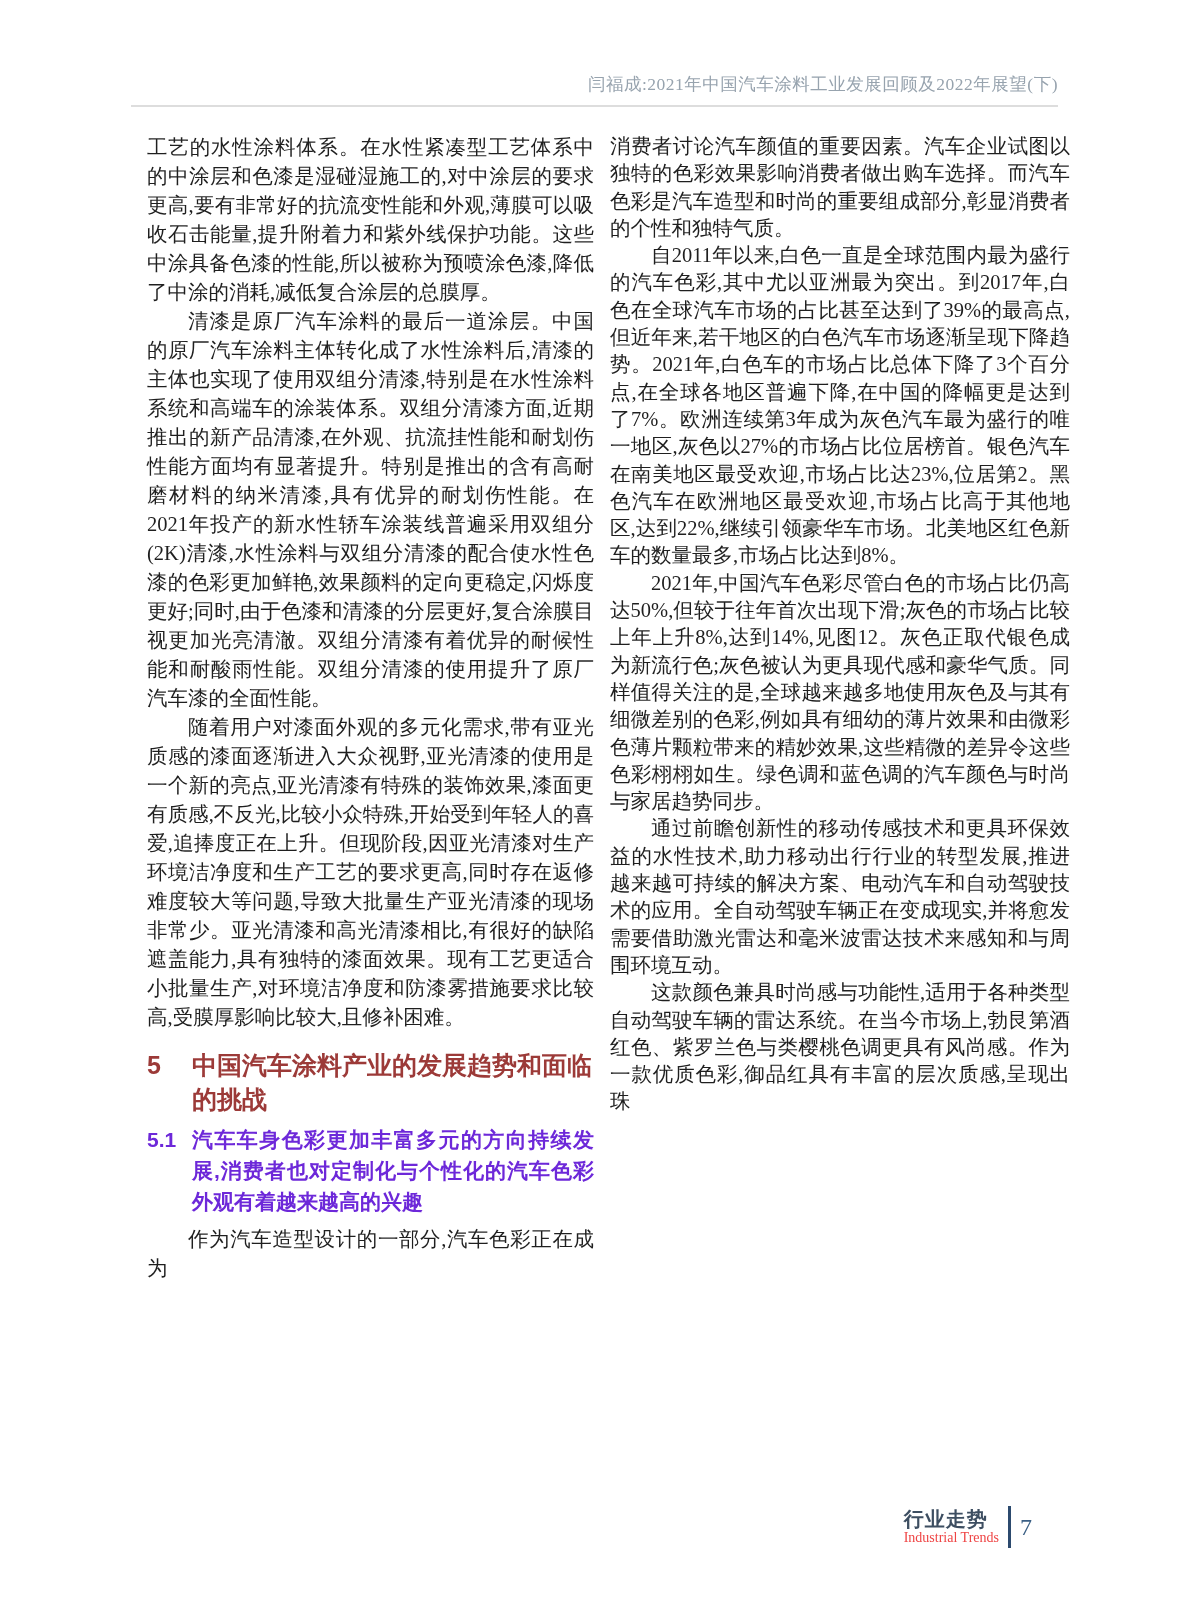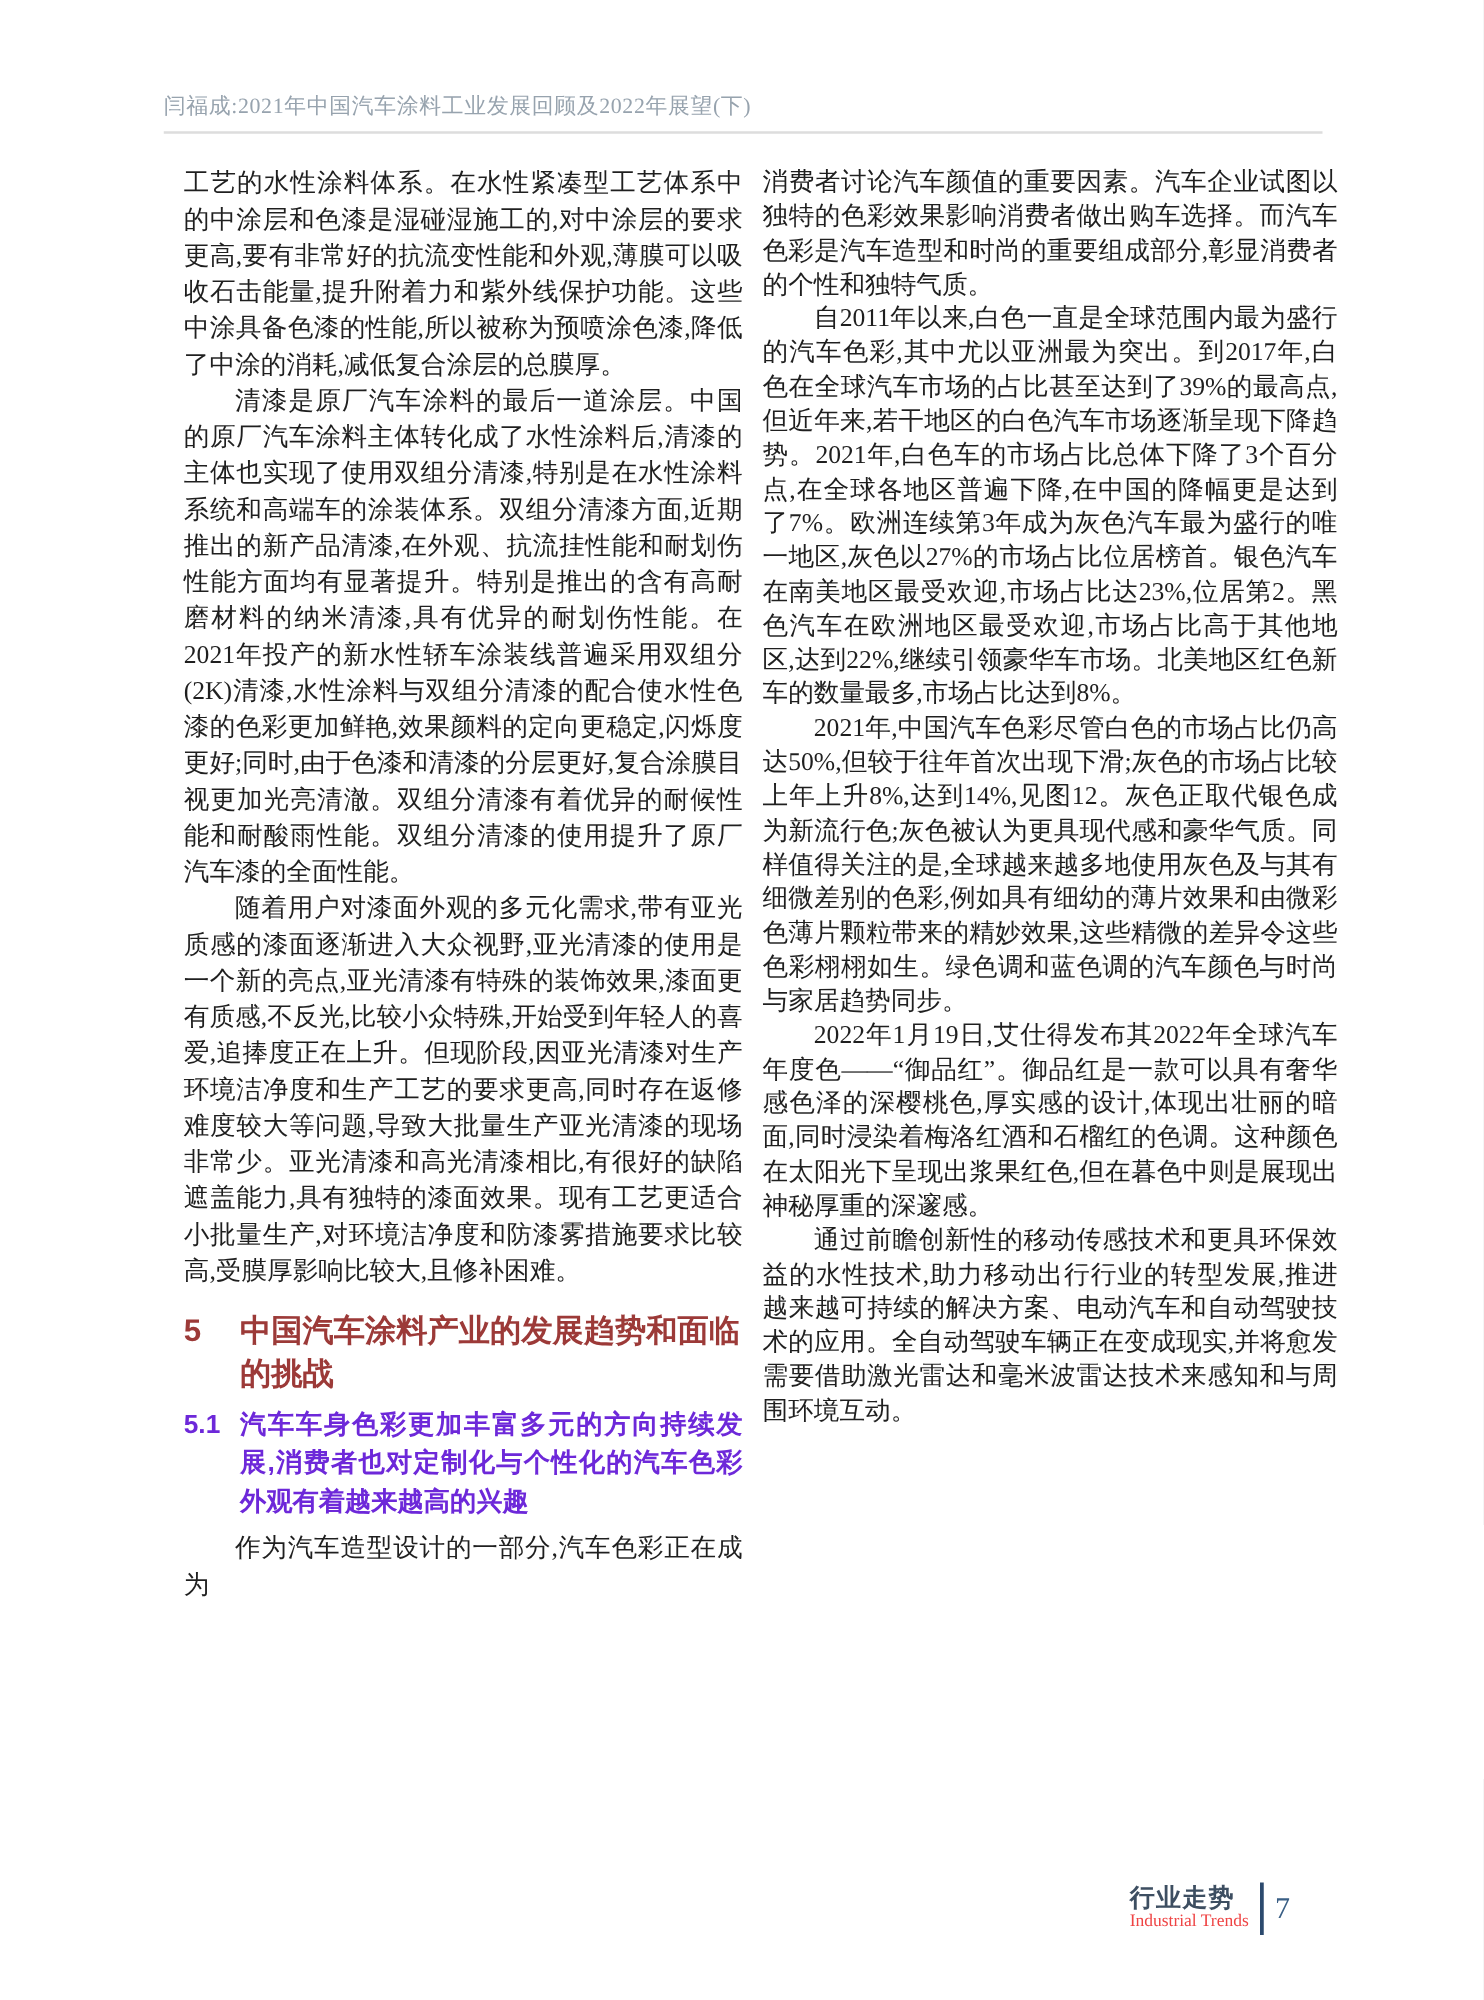--- a/index.html
+++ b/index.html
@@ -8,21 +8,21 @@
     width:1187px;height:1600px;
     margin:0 auto;
     background:#ffffff;
     font-family:"Liberation Serif","DejaVu Serif",serif;
     color:#1f1f1f;
     overflow:hidden;
   }
   
   .running-header{
     position:absolute;top:72px;left:131px;width:927px;
-    text-align:left;
+    text-align:right;
     font-size:17.5px;
     color:#97a3ae;
     letter-spacing:0.5px;
   }
   .header-rule{
     position:absolute;top:105px;left:131px;width:927px;
     border-top:2px solid #dddddd;
   }
   
   .columns{
@@ -114,22 +114,22 @@
         <span class="sub-title">汽车车身色彩更加丰富多元的方向持续发展,消费者也对定制化与个性化的汽车色彩外观有着越来越高的兴趣</span>
       </div>
 
       <p class="body-p indent">作为汽车造型设计的一部分,汽车色彩正在成为</p>
     </div>
 
     <div class="col col-right">
       <p class="body-p">消费者讨论汽车颜值的重要因素。汽车企业试图以独特的色彩效果影响消费者做出购车选择。而汽车色彩是汽车造型和时尚的重要组成部分,彰显消费者的个性和独特气质。</p>
       <p class="body-p indent">自2011年以来,白色一直是全球范围内最为盛行的汽车色彩,其中尤以亚洲最为突出。到2017年,白色在全球汽车市场的占比甚至达到了39%的最高点,但近年来,若干地区的白色汽车市场逐渐呈现下降趋势。2021年,白色车的市场占比总体下降了3个百分点,在全球各地区普遍下降,在中国的降幅更是达到了7%。欧洲连续第3年成为灰色汽车最为盛行的唯一地区,灰色以27%的市场占比位居榜首。银色汽车在南美地区最受欢迎,市场占比达23%,位居第2。黑色汽车在欧洲地区最受欢迎,市场占比高于其他地区,达到22%,继续引领豪华车市场。北美地区红色新车的数量最多,市场占比达到8%。</p>
       <p class="body-p indent">2021年,中国汽车色彩尽管白色的市场占比仍高达50%,但较于往年首次出现下滑;灰色的市场占比较上年上升8%,达到14%,见图12。灰色正取代银色成为新流行色;灰色被认为更具现代感和豪华气质。同样值得关注的是,全球越来越多地使用灰色及与其有细微差别的色彩,例如具有细幼的薄片效果和由微彩色薄片颗粒带来的精妙效果,这些精微的差异令这些色彩栩栩如生。绿色调和蓝色调的汽车颜色与时尚与家居趋势同步。</p>
-      <p class="body-p indent">2022年1月19日,艾仕得发布其2022年全球汽车年度色——“御品红”。御品红是一款可以具有奢华感色泽的深樱桃色,厚实感的设计,体现出壮丽的暗面,同时浸染着梅洛红酒和石榴红的色调。这种颜色在太阳光下呈现出浆果红色,但在暮色中则是展现出神秘厚重的深邃感。</p>
       <p class="body-p indent">通过前瞻创新性的移动传感技术和更具环保效益的水性技术,助力移动出行行业的转型发展,推进越来越可持续的解决方案、电动汽车和自动驾驶技术的应用。全自动驾驶车辆正在变成现实,并将愈发需要借助激光雷达和毫米波雷达技术来感知和与周围环境互动。</p>
+      <p class="body-p indent">这款颜色兼具时尚感与功能性,适用于各种类型自动驾驶车辆的雷达系统。在当今市场上,勃艮第酒红色、紫罗兰色与类樱桃色调更具有风尚感。作为一款优质色彩,御品红具有丰富的层次质感,呈现出珠</p>
     </div>
 
   </div>
 
   <div class="page-footer">
     <div class="footer-text">
       <div class="footer-cn">行业走势</div>
       <div class="footer-en">Industrial Trends</div>
     </div>
     <div class="footer-bar"></div>

